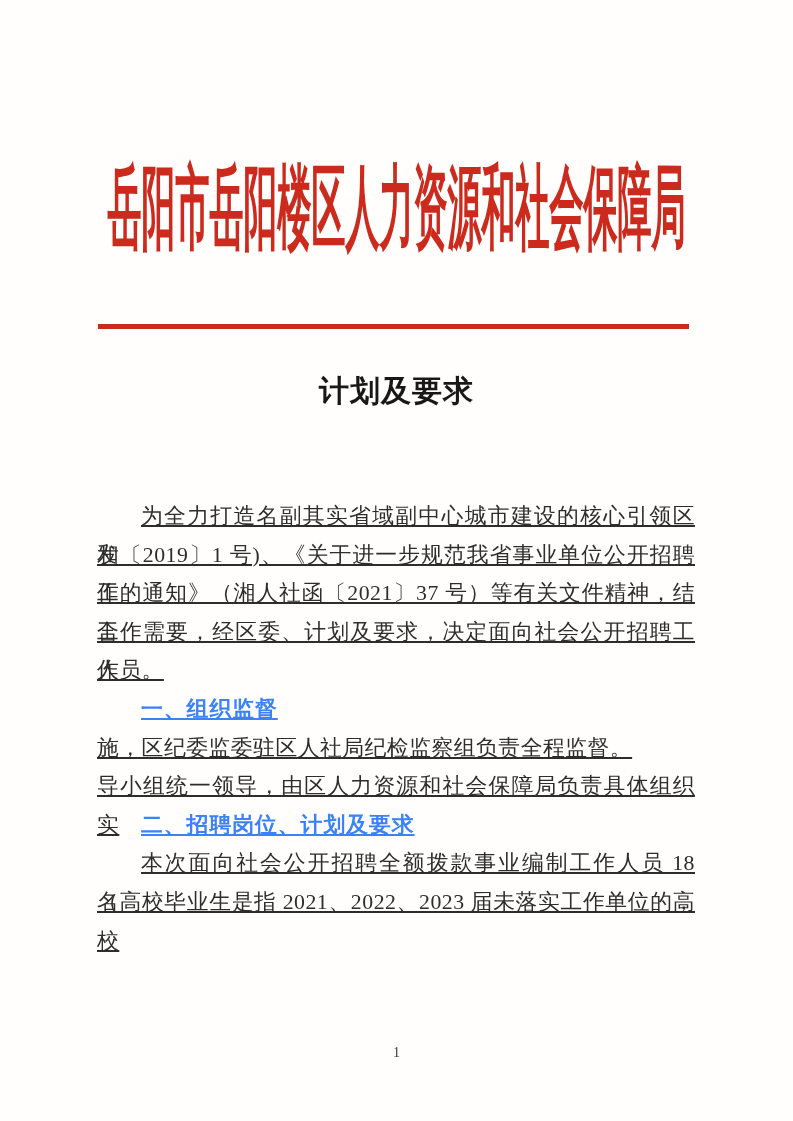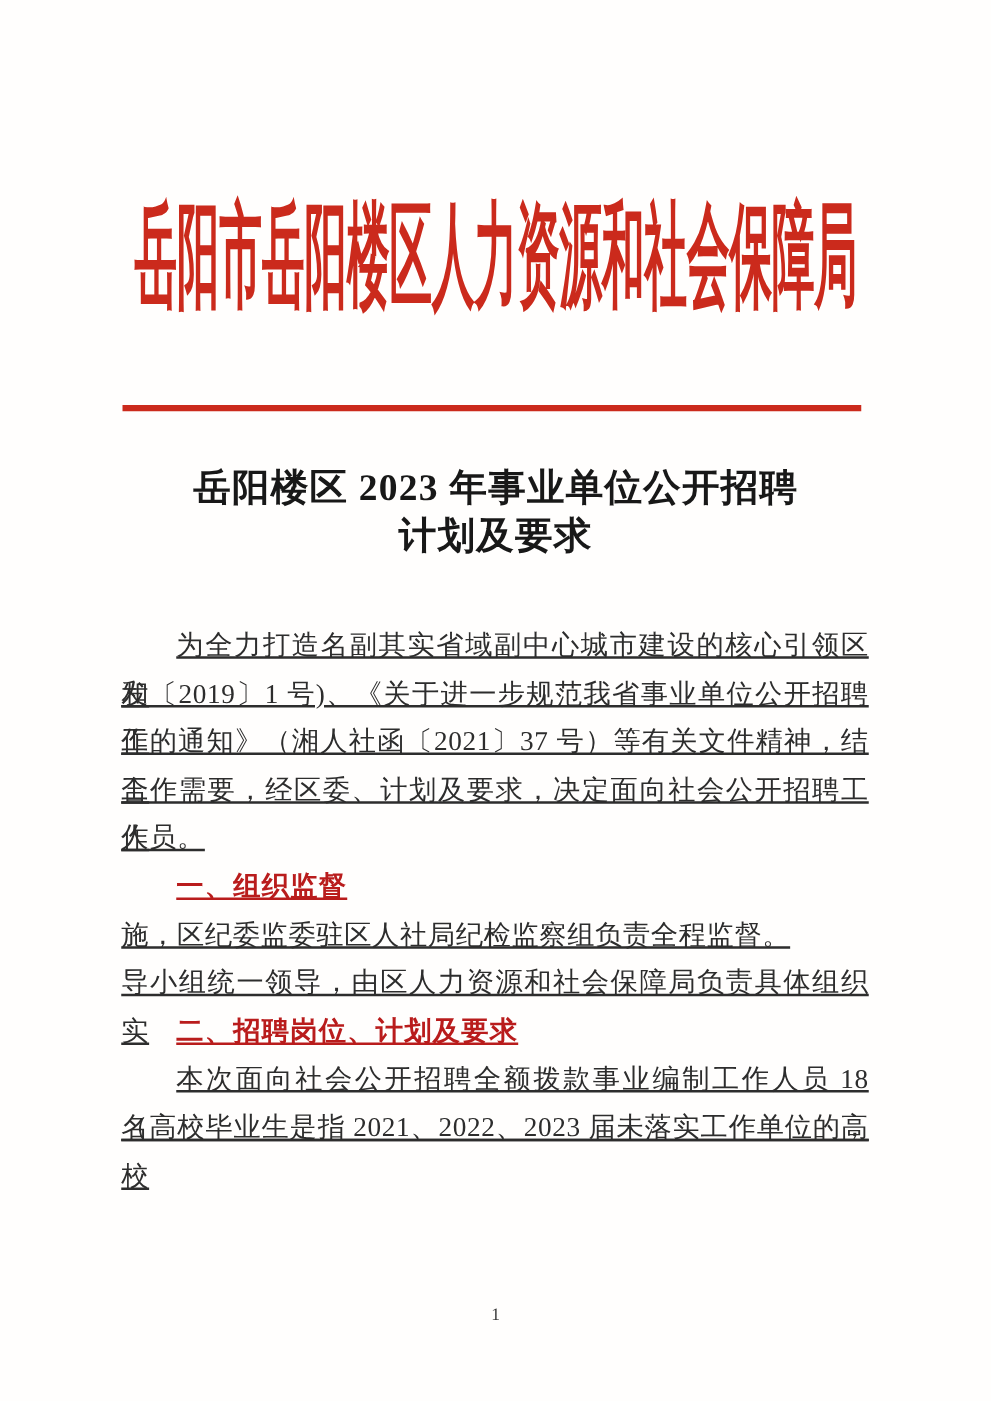--- a/index.html
+++ b/index.html
@@ -62,21 +62,21 @@
   .line.fill{
     white-space:normal;
     text-align-last:justify;
   }
   .line.indent{
     text-indent:44px;
   }
   .heading{
     font-family:"Liberation Sans","DejaVu Sans",sans-serif;
     font-weight:bold;
-    color:#b91c1c;
+    color:#3b82f6;
     letter-spacing:1px;
   }
   .page-number{
     position:absolute;top:1044px;left:0;width:100%;
     text-align:center;
     font-size:14px;
     line-height:18px;
     color:#3a3a3a;
     font-family:"Liberation Serif","DejaVu Serif",serif;
   }
@@ -86,21 +86,20 @@
 
 <div class="page">
 
   <div class="agency-title-wrap">
     <span class="agency-title">岳阳市岳阳楼区人力资源和社会保障局</span>
   </div>
 
   <div class="red-line"></div>
 
   <div class="doc-title">
-    <div>岳阳楼区 2023 年事业单位公开招聘</div>
     <div>计划及要求</div>
   </div>
 
   <div class="body-text">
     <div class="line fill indent">为全力打造名副其实省域副中心城市建设的核心引领区和</div>
     <div class="line fill">发〔2019〕1 号)、《关于进一步规范我省事业单位公开招聘工</div>
     <div class="line fill">作的通知》（湘人社函〔2021〕37 号）等有关文件精神，结合</div>
     <div class="line fill">工作需要，经区委、计划及要求，决定面向社会公开招聘工作</div>
     <div class="line">人员。</div>
 

